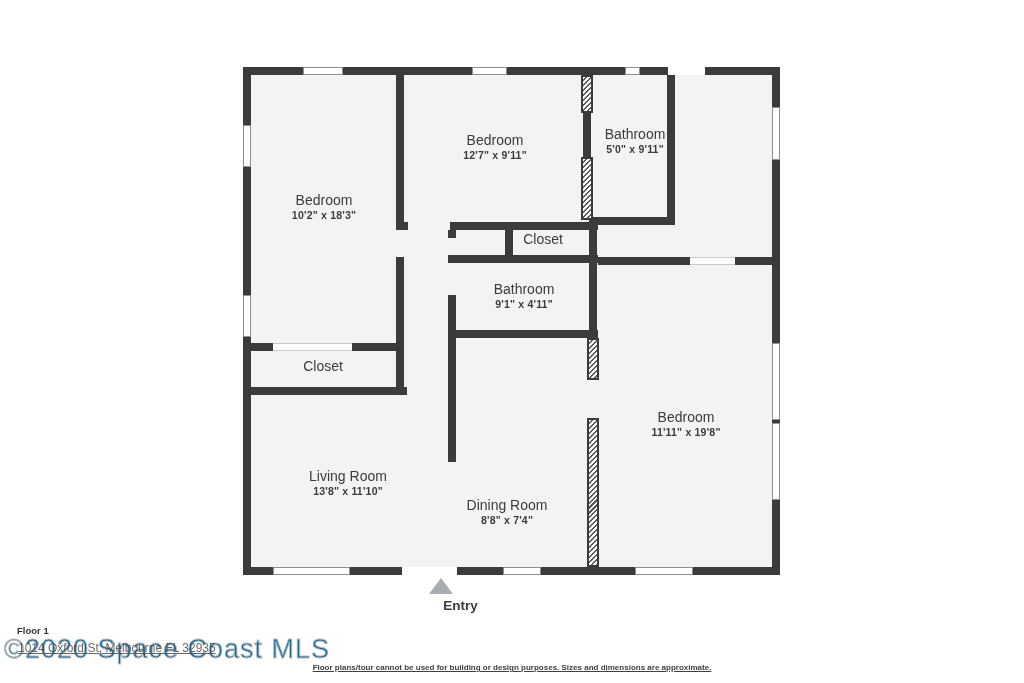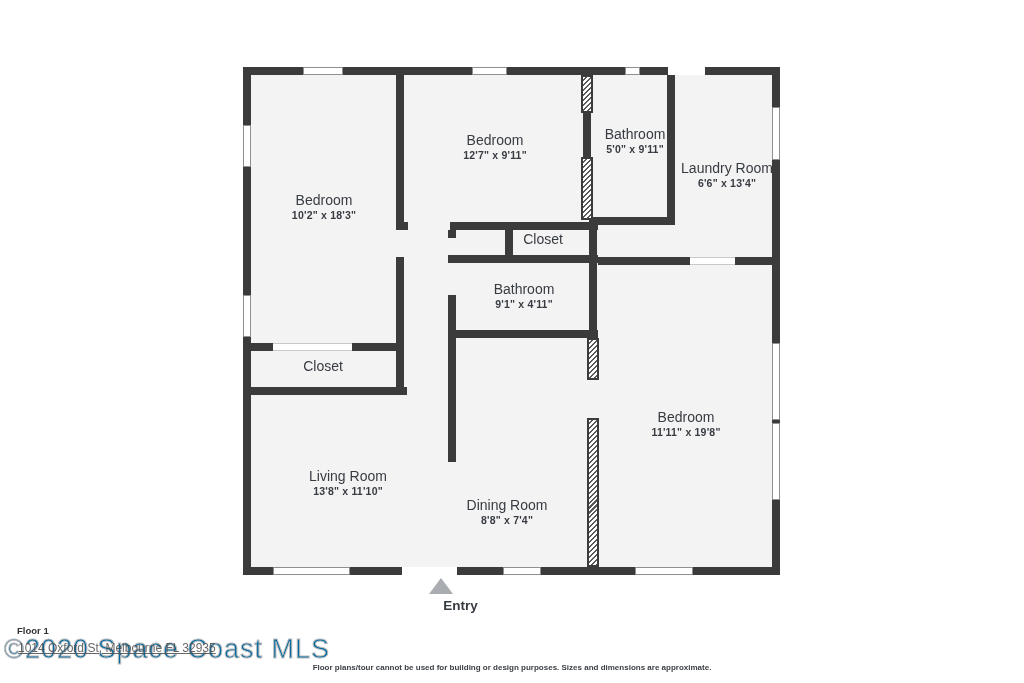--- a/index.html
+++ b/index.html
@@ -24,21 +24,21 @@
   #entry-arrow{position:absolute;left:429px;top:578px;width:0;height:0;
        border-left:12px solid transparent;border-right:12px solid transparent;border-bottom:16px solid #a9adb1;}
   #entry-label{position:absolute;left:441px;top:598px;transform:translateX(-50%);
        font-size:13.5px;font-weight:700;color:#373c42;padding-left:39px;}
   
   #watermark{position:absolute;left:4px;top:634px;font-size:27px;letter-spacing:1px;
        color:#0369a1;-webkit-text-stroke:1px #bdbdbd;white-space:nowrap;}
   #address{position:absolute;left:18px;top:641px;font-size:12px;color:#4d4d4d;opacity:.85;white-space:nowrap;text-decoration:underline;}
   #floor-label{position:absolute;left:17px;top:625px;font-size:9.5px;font-weight:700;color:#333;}
   #disclaimer{position:absolute;left:0;right:0;top:663px;text-align:center;
-       font-size:8px;font-weight:700;color:#3c4146;}
+       font-size:8px;font-weight:700;color:#3c4146;text-decoration:underline;}
 </style>
 </head>
 <body>
 
 <div id="stage">
 
   <div id="plan">
 
     <div class="wall" style="left:0;top:0;width:537px;height:8px"></div>
     <div class="wall" style="left:0;top:500px;width:537px;height:8px"></div>
@@ -95,24 +95,20 @@
       <div class="dims">10'2" x 18'3"</div>
     </div>
     <div class="room-label" style="left:252px;top:66px">
       <div class="ttl">Bedroom</div>
       <div class="dims">12'7" x 9'11"</div>
     </div>
     <div class="room-label" style="left:392px;top:60px">
       <div class="ttl">Bathroom</div>
       <div class="dims">5'0" x 9'11"</div>
     </div>
-    <div class="room-label" style="left:484px;top:94px">
-      <div class="ttl">Laundry Room</div>
-      <div class="dims">6'6" x 13'4"</div>
-    </div>
     <div class="room-label" style="left:300px;top:165px">
       <div class="ttl">Closet</div>
     </div>
     <div class="room-label" style="left:281px;top:215px">
       <div class="ttl">Bathroom</div>
       <div class="dims">9'1" x 4'11"</div>
     </div>
     <div class="room-label" style="left:80px;top:292px">
       <div class="ttl">Closet</div>
     </div>

